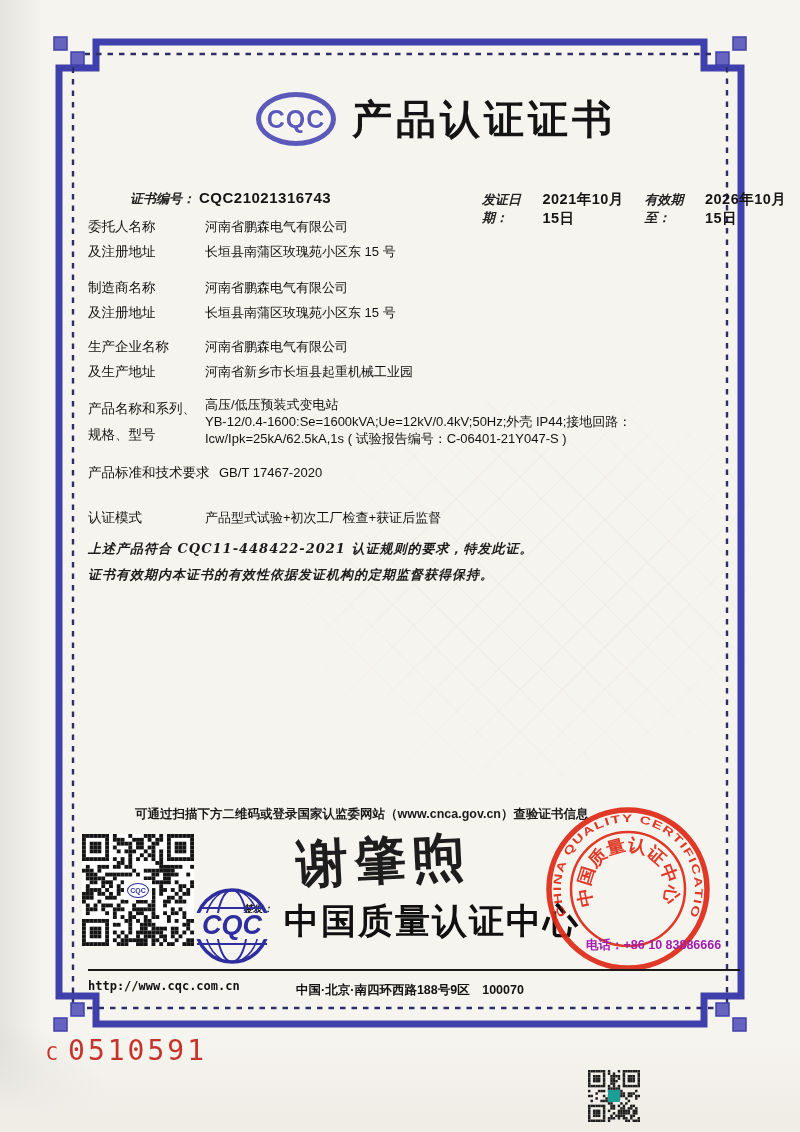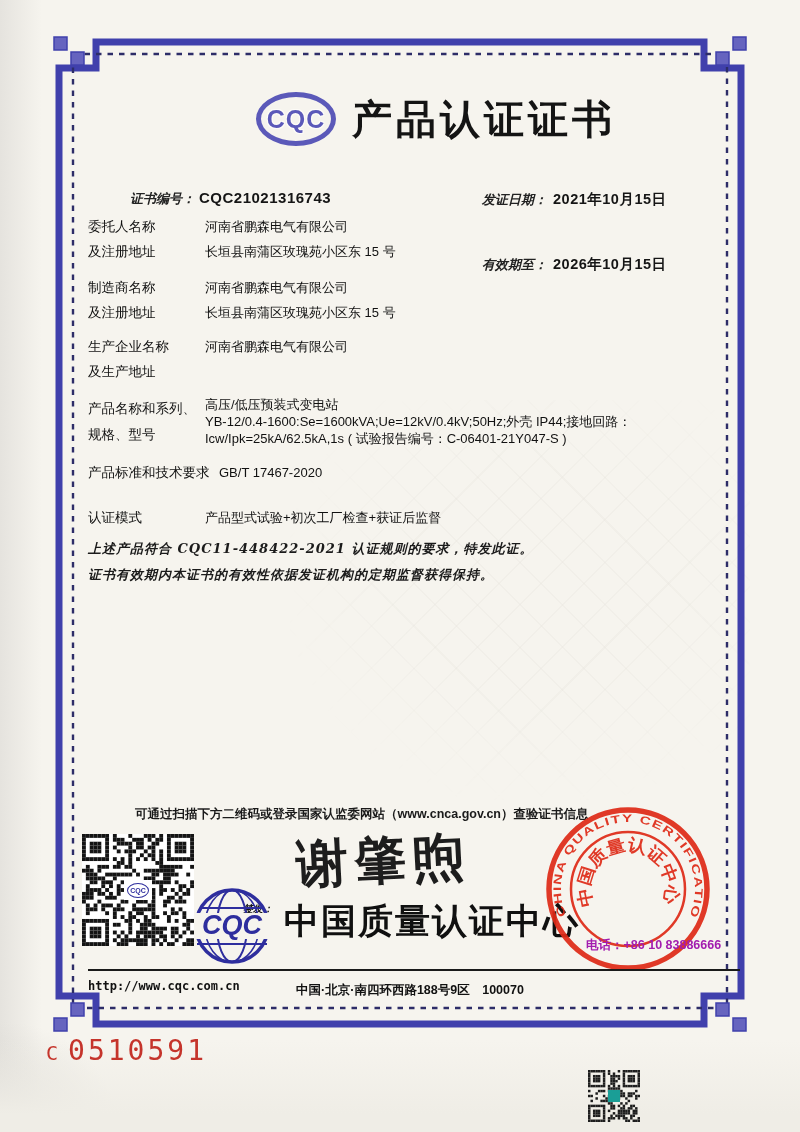--- a/index.html
+++ b/index.html
@@ -27,21 +27,21 @@
   
   .oval-logo{left:256px;top:92px;width:70px;height:44px;border:5px solid #5b59b9;
     border-radius:50%;display:flex;align-items:center;justify-content:center;
     font-weight:bold;font-size:25px;color:#5b59b9;letter-spacing:1px;
     text-shadow:-1px -1px 0 #fdfcf8,1px -1px 0 #fdfcf8,-1px 1px 0 #fdfcf8,1px 1px 0 #fdfcf8;}
   .doc-title{left:352px;top:92px;font-size:40px;font-weight:bold;letter-spacing:4px;color:#141414;}
   .kai{font-family:"DejaVu Serif",serif;font-style:italic;font-weight:bold;margin-top:40px;}
   .certno{left:130px;top:150px;display:flex;align-items:baseline;gap:4px;}
   .certno .lbl{font-size:13px;color:#222;}
   .certno .val{font-size:15px;font-weight:bold;letter-spacing:.5px;font-style:normal;}
-  .dates{left:482px;top:151px;display:flex;flex-direction:column;gap:7px;}
+  .dates{left:482px;top:151px;display:flex;flex-direction:row;gap:7px;}
   .dates .drow{display:flex;align-items:baseline;gap:6px;}
   .dates .lbl{font-size:13px;color:#222;}
   .dates .val{font-size:14.5px;font-weight:bold;letter-spacing:.5px;}
   
   .row{left:88px;width:640px;}
   .row .lab{position:absolute;left:0;top:0;width:116px;font-size:13.5px;font-weight:normal;line-height:25px;color:#111;}
   .row .val{position:absolute;left:117px;top:0;width:520px;font-size:13px;line-height:25px;color:#111;}
   .row .val.tight{line-height:17px;font-size:13px;}
   .row .lab.tight{line-height:26px;}
   .stmt{left:88px;font-family:"DejaVu Serif",serif;font-style:italic;font-weight:bold;
@@ -131,20 +131,21 @@
   </div>
 </div>
 
 <div class="abs row" style="top:334px">
   <div class="lab">
     <div>生产企业名称</div>
     <div>及生产地址</div>
   </div>
   <div class="val">
     <div>河南省鹏森电气有限公司</div>
+    <div>河南省新乡市长垣县起重机械工业园</div>
   </div>
 </div>
 
 <div class="abs row" style="top:396px">
   <div class="lab tight">
     <div>产品名称和系列、</div>
     <div>规格、型号</div>
   </div>
   <div class="val tight">
     <div>高压/低压预装式变电站</div>

